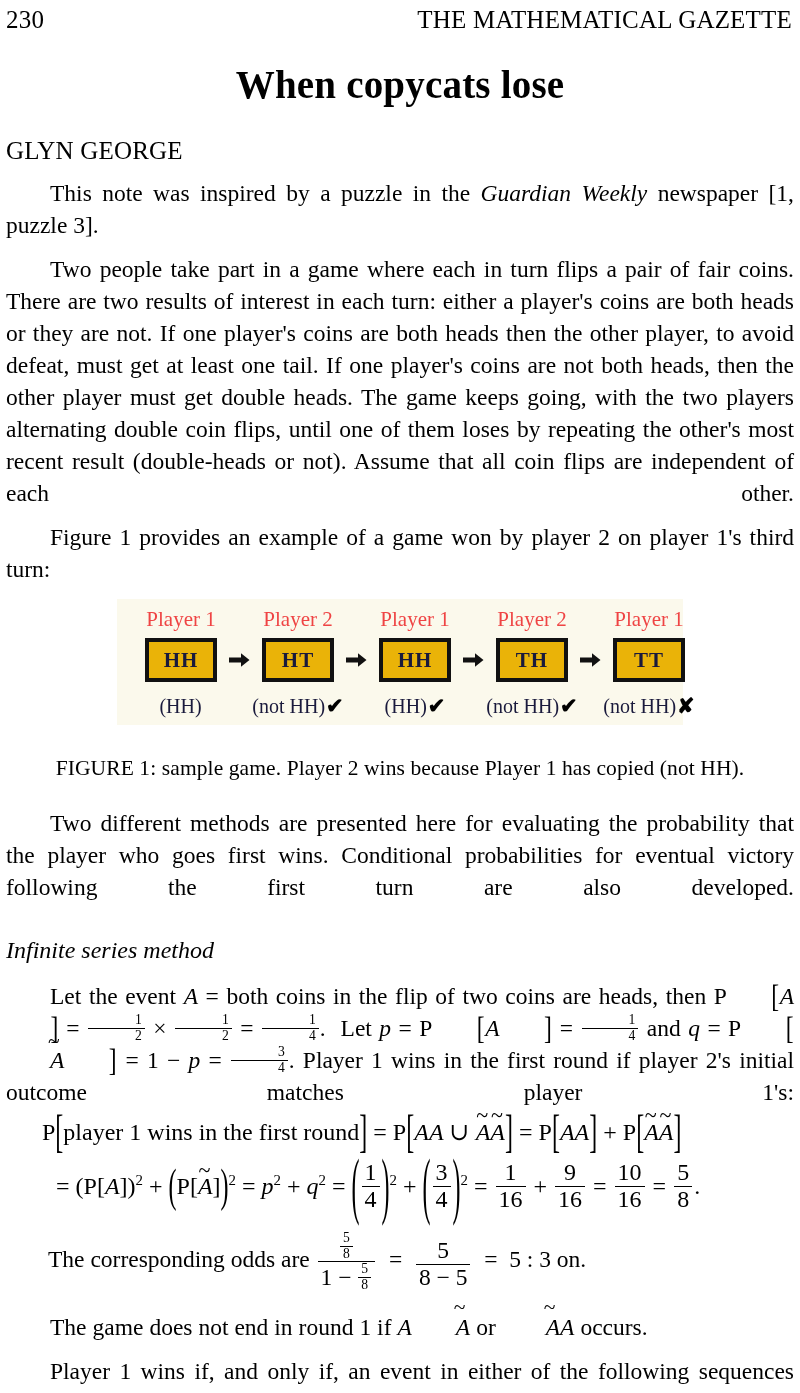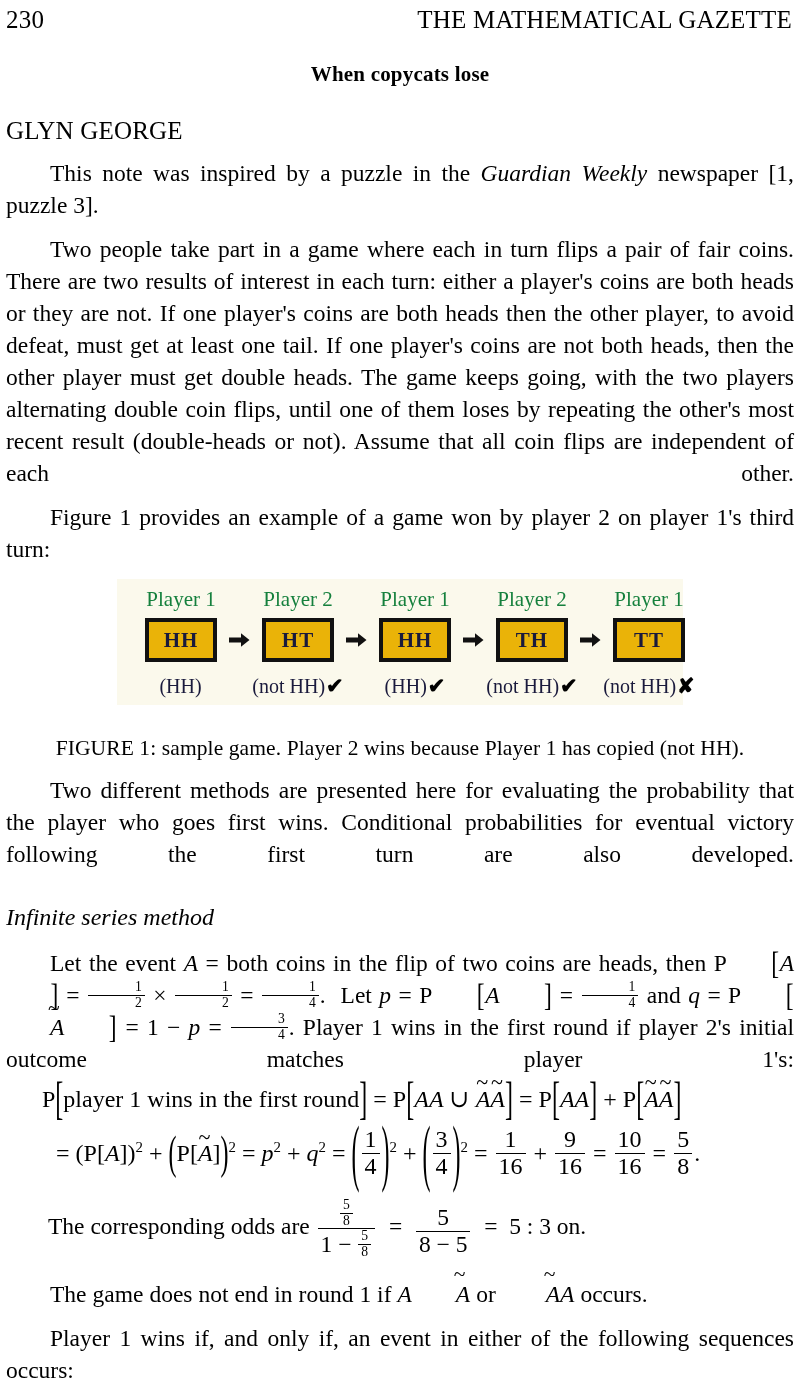--- a/index.html
+++ b/index.html
@@ -37,21 +37,21 @@
   }
   .runhead .journal {
     flex: 1 1 auto;
     text-align: right;
     padding-right: 2px;
   }
 
   
   .article-title {
     text-align: center;
-    font-size: 21px;
+    font-size: 39px;
     font-weight: bold;
     margin: 22px 0 0 0;
     letter-spacing: 0.2px;
   }
   .byline {
     font-size: 25px;
     margin: 30px 0 0 2px;
     letter-spacing: 0.2px;
   }
 
@@ -89,21 +89,21 @@
     box-sizing: border-box;
     width: 566px;
   }
   .fig-row {
     display: flex;
     align-items: center;
     justify-content: space-between;
   }
   .fig-row.labels {
     font-size: 21px;
-    color: #15803d;
+    color: #ef4444;
     margin-bottom: 6px;
   }
   .fig-row.labels .cell,
   .fig-row.results .cell {
     width: 96px;
     text-align: center;
     flex: 0 0 auto;
   }
   .fig-row.labels .gap,
   .fig-row.results .gap {
@@ -320,21 +320,21 @@
         <div class="gap"></div>
         <div class="cell"><span>(not HH)</span><span class="mark">✘</span></div>
       </div>
 
     </div>
   </div>
 
   <div class="caption">FIGURE 1:  sample game.   Player 2 wins because Player 1 has copied (not HH).</div>
 
   <div class="body-block">
-    <p class="para lastfull" style="margin-top:13px">Two different methods are presented here for evaluating the probability that the player who goes first wins.   Conditional probabilities for eventual victory following the first turn are also developed.</p>
+    <p class="para lastfull" style="margin-top:26px">Two different methods are presented here for evaluating the probability that the player who goes first wins.   Conditional probabilities for eventual victory following the first turn are also developed.</p>
   </div>
 
   <div class="sec-head">Infinite series method</div>
 
   <div class="body-block">
 
     <p class="para math lastfull"><span>Let the event </span><i class="v">A</i><span> = both coins in the flip of two coins are heads, then</span>
     <span class="rm">P</span><span class="brk">[</span><i class="v">A</i><span class="brk">]</span>
     <span>=</span>
     <span class="frac small"><span class="num">1</span><span class="den">2</span></span>

